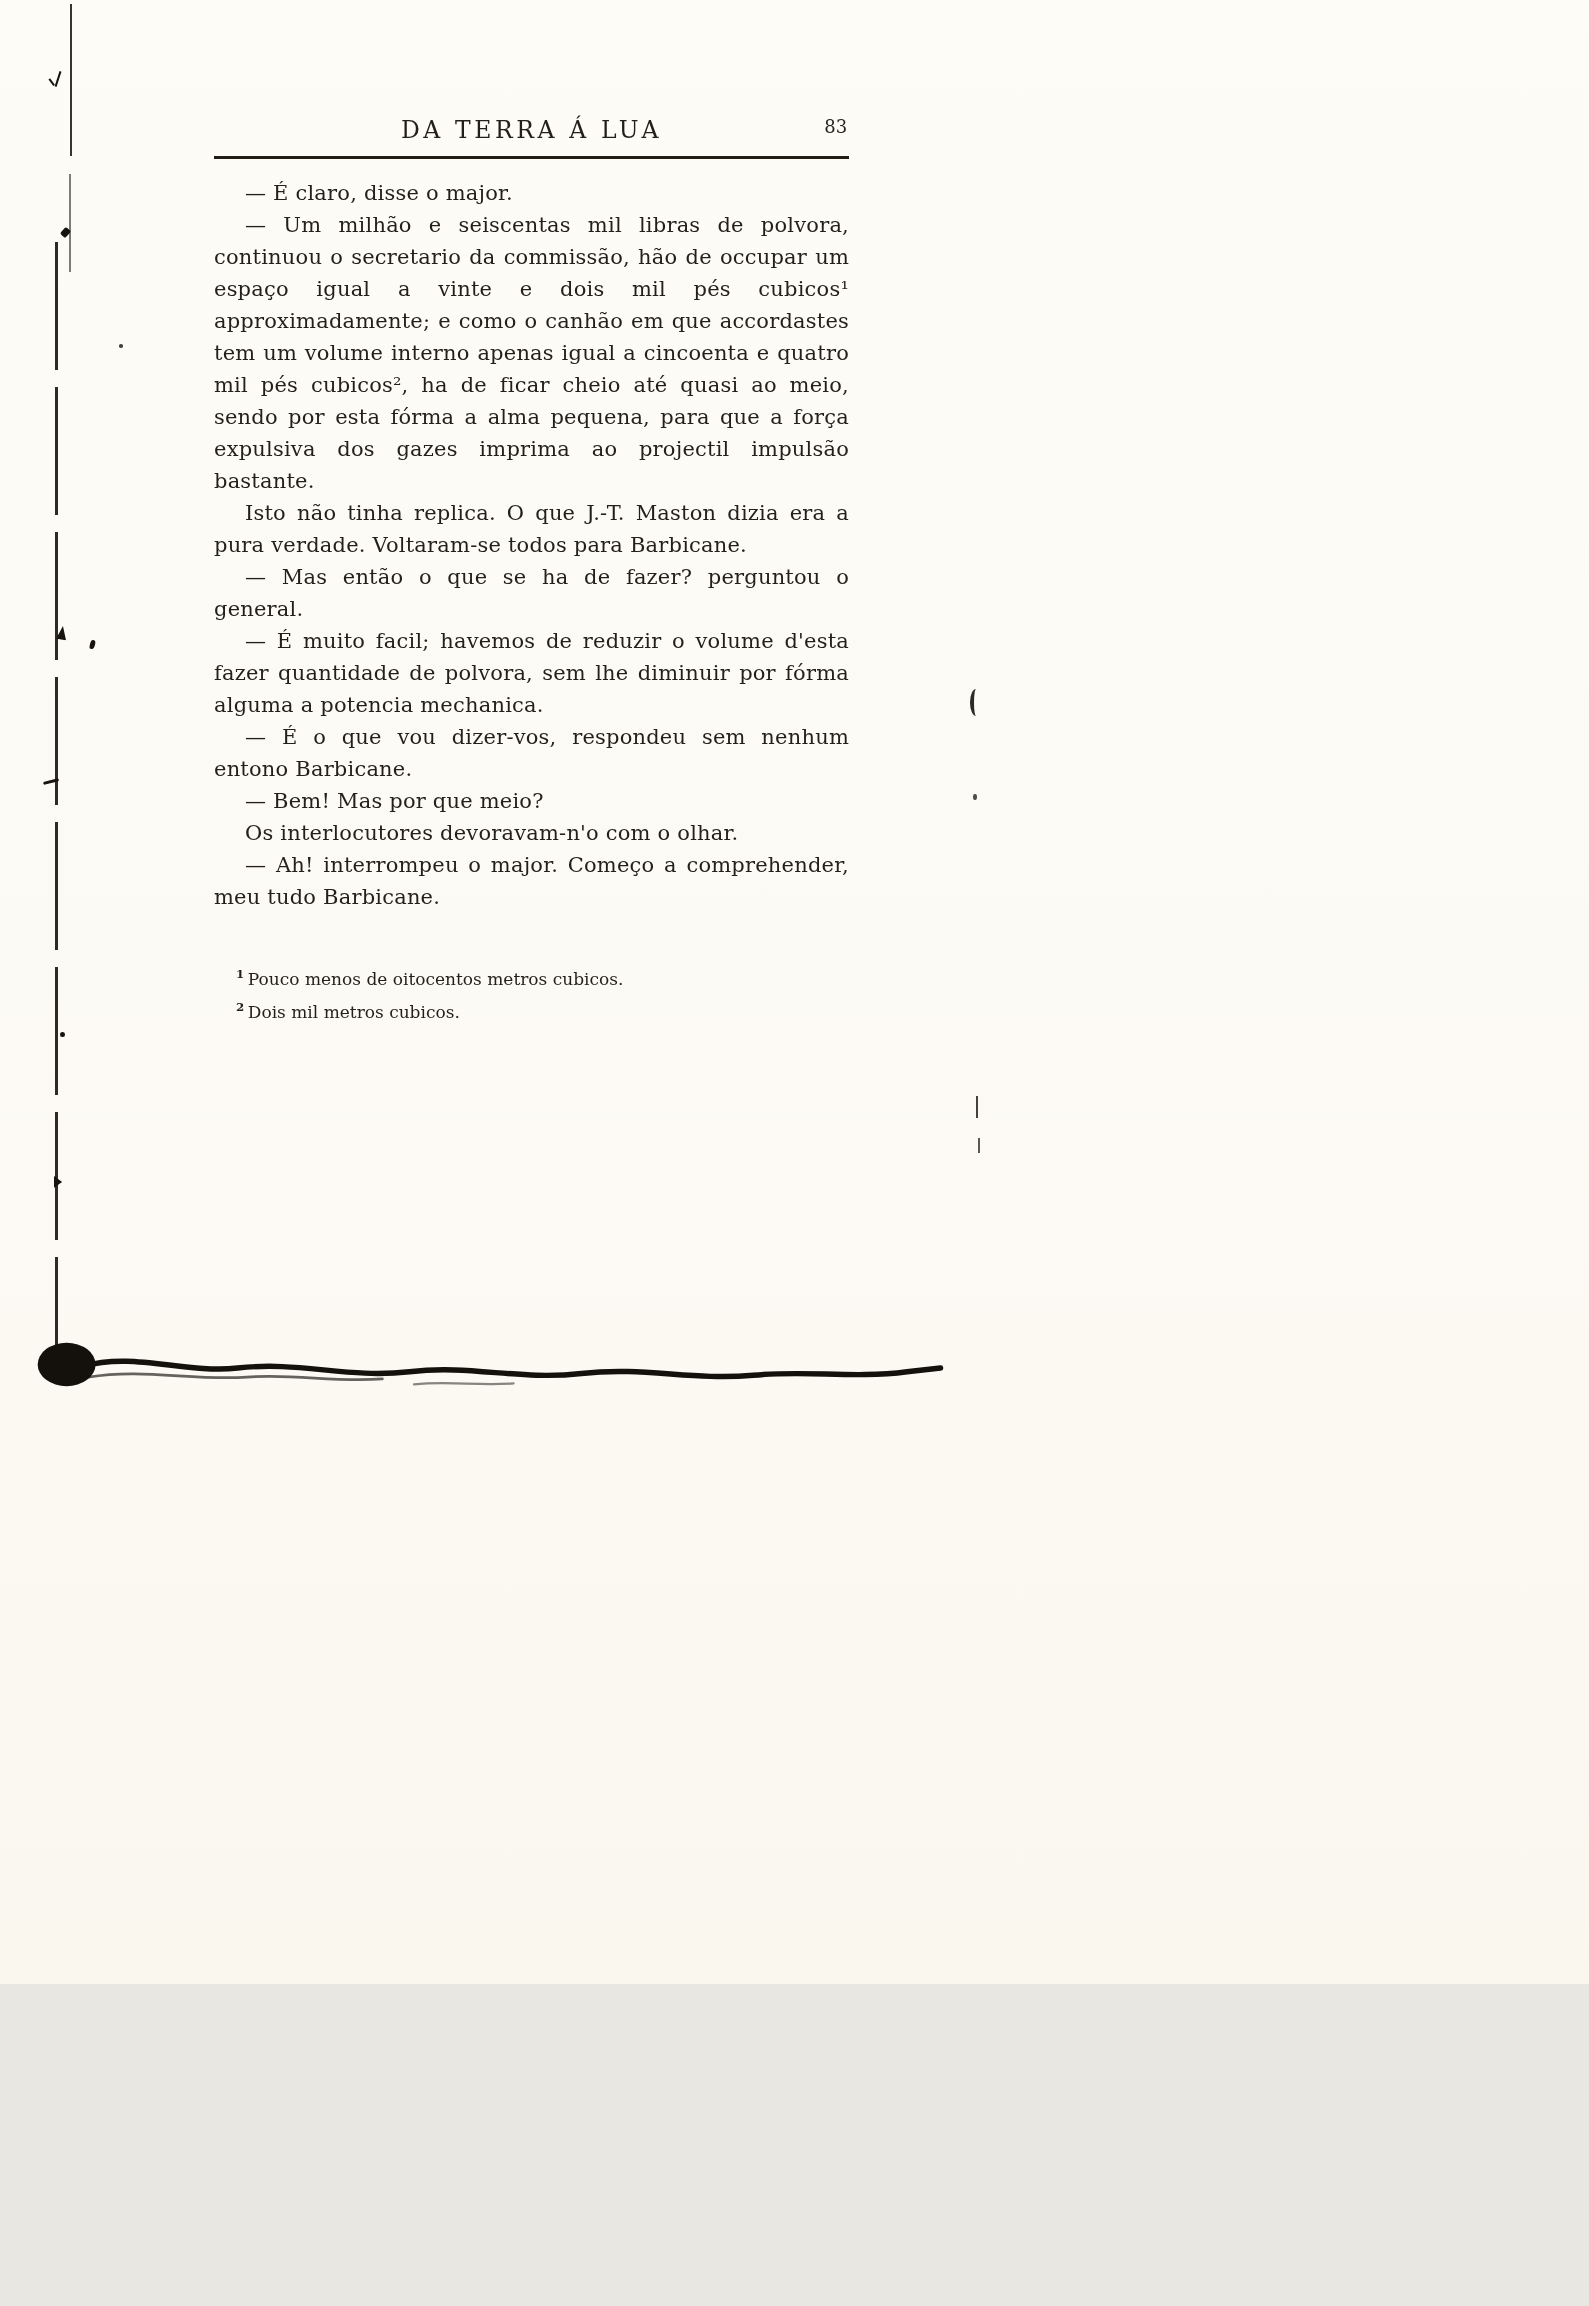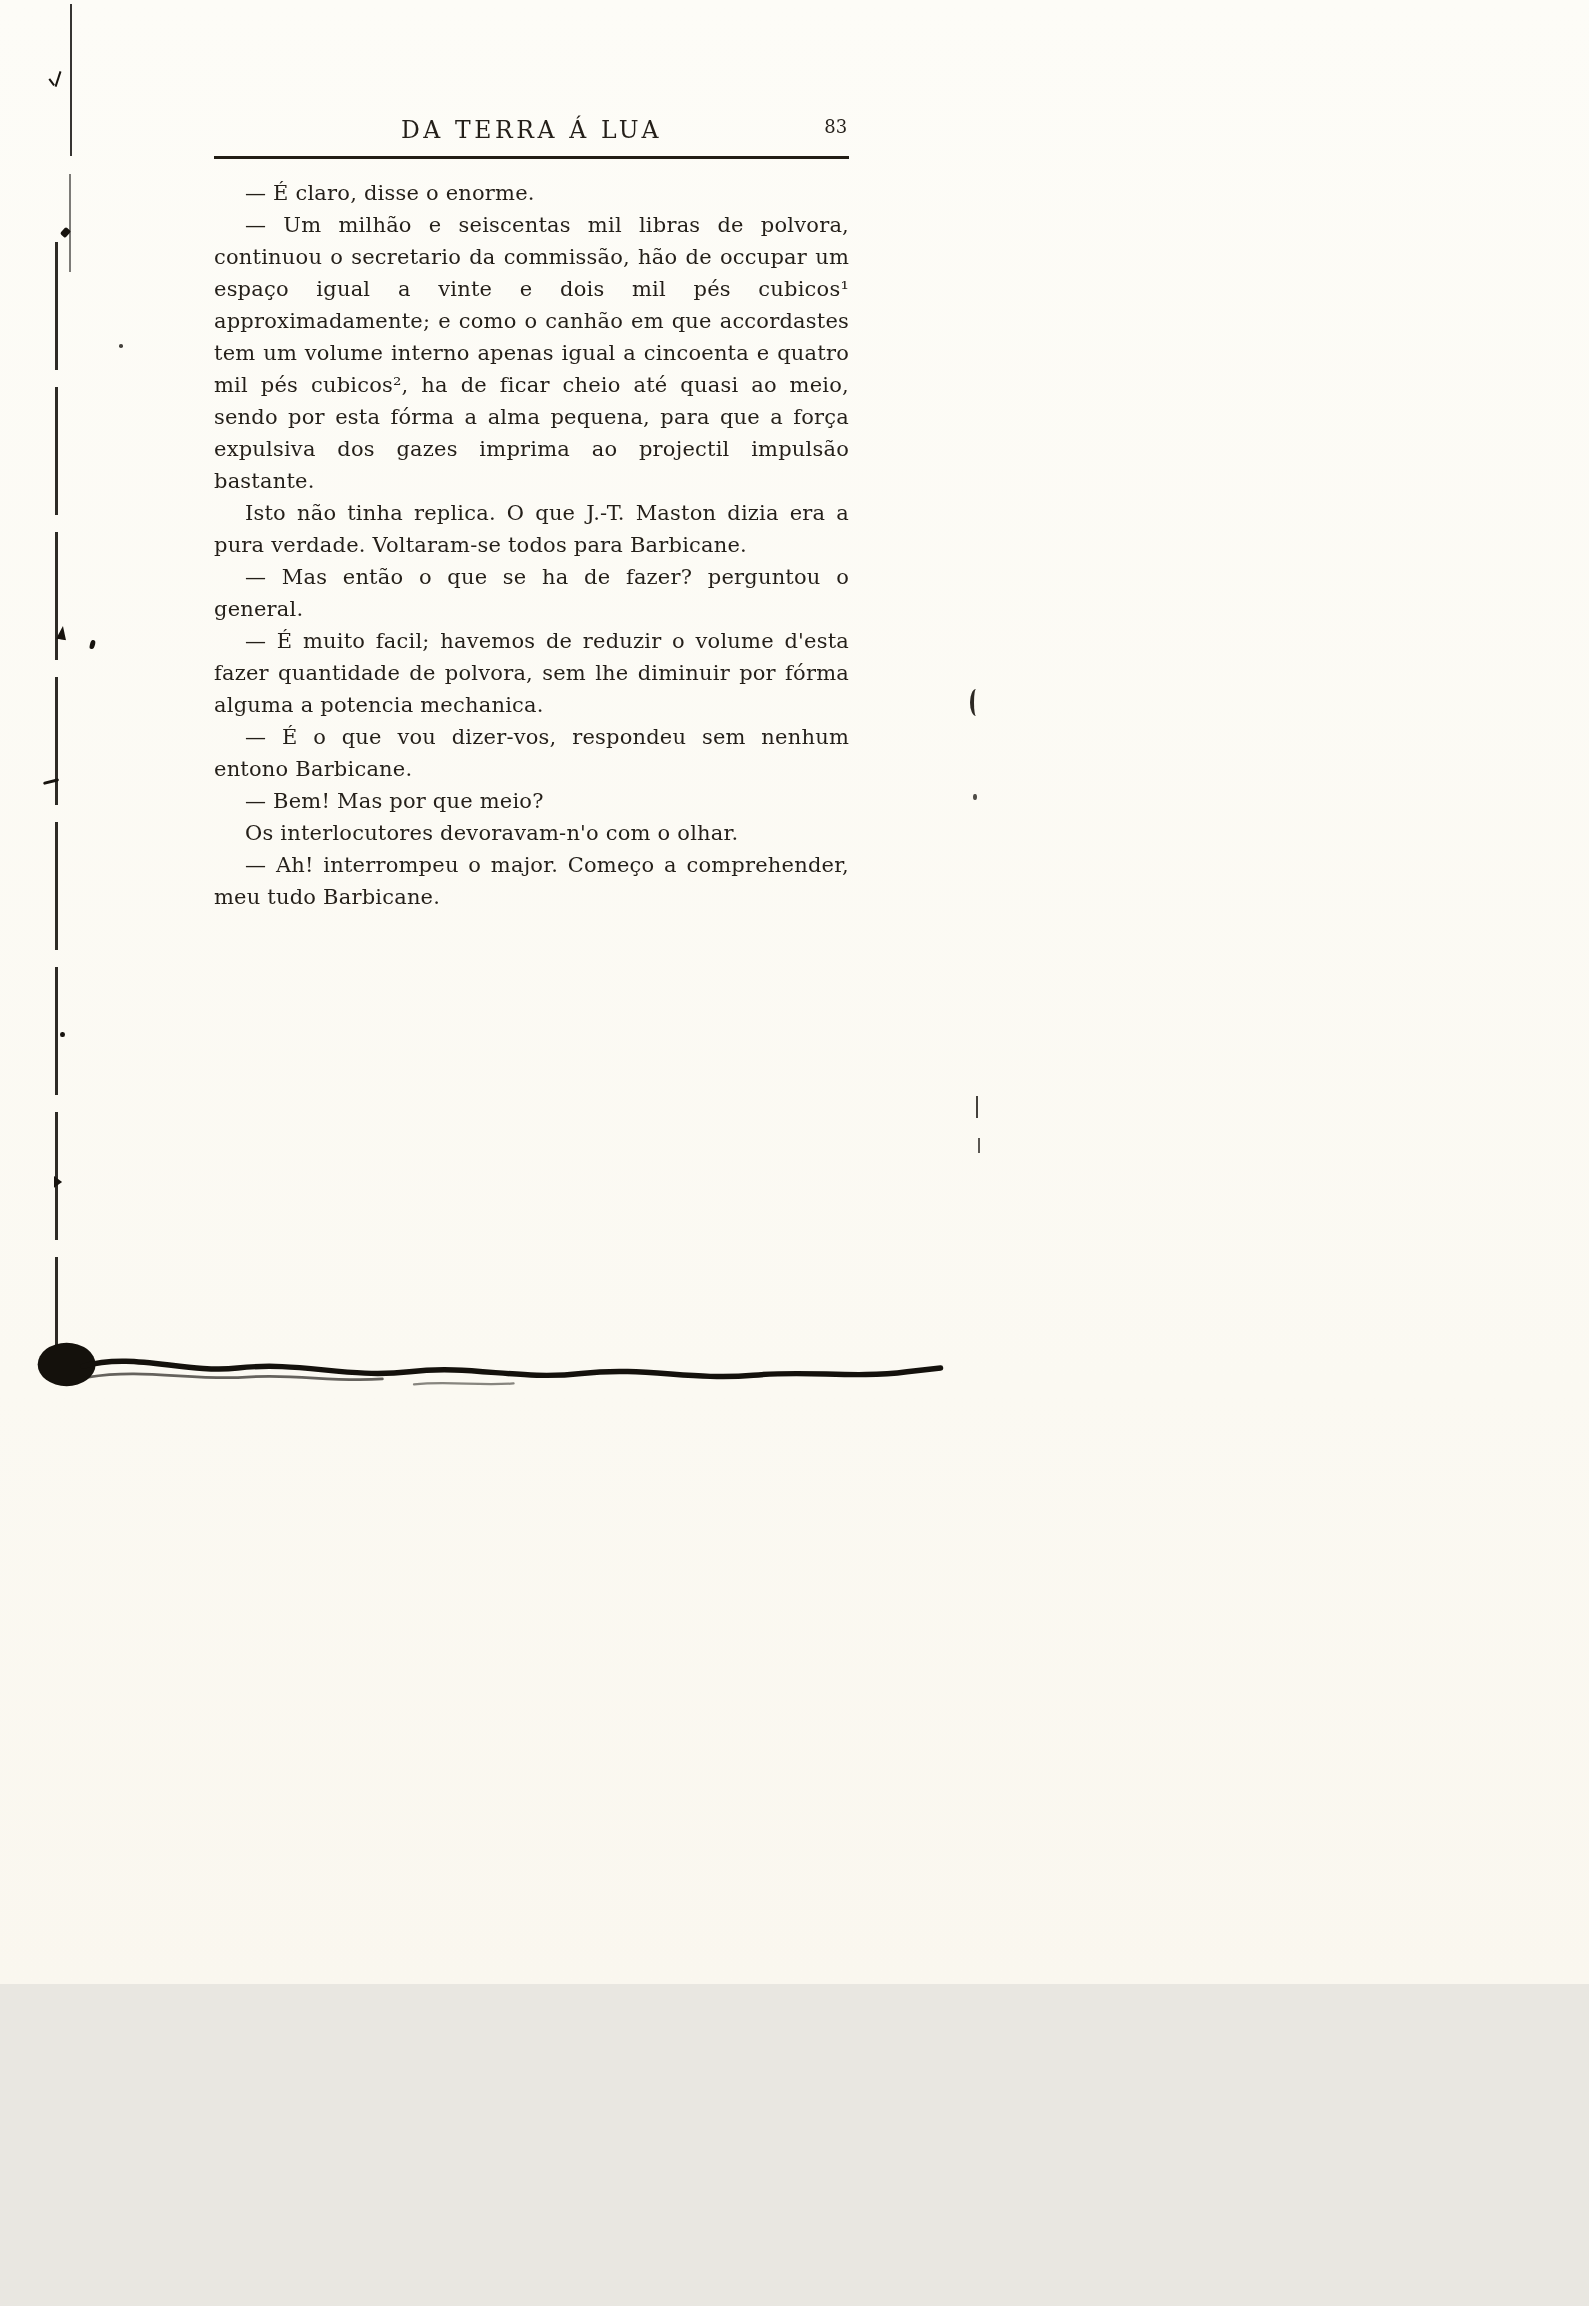--- a/index.html
+++ b/index.html
@@ -93,31 +93,39 @@
   <div class="column">
 
     <div class="header">
       <span class="title">DA TERRA Á LUA</span>
       <span class="pageno">83</span>
     </div>
 
     <div class="rule"></div>
 
     <div class="body">
-      <p>— É claro, disse o enorme.</p>
+      <p>— É claro, disse o major.</p>
       <p>— Um milhão e seiscentas mil libras de polvora, continuou o secretario da commissão, hão de occupar um espaço igual a vinte e dois mil pés cubicos¹ approximadamente; e como o canhão em que accordastes tem um volume interno apenas igual a cincoenta e quatro mil pés cubicos², ha de ficar cheio até quasi ao meio, sendo por esta fórma a alma pequena, para que a força expulsiva dos gazes imprima ao projectil impulsão bastante.</p>
       <p>Isto não tinha replica. O que J.-T. Maston dizia era a pura verdade. Voltaram-se todos para Barbicane.</p>
       <p>— Mas então o que se ha de fazer? perguntou o general.</p>
       <p>— É muito facil; havemos de reduzir o volume d'esta fazer quantidade de polvora, sem lhe diminuir por fórma alguma a potencia mechanica.</p>
       <p>— É o que vou dizer-vos, respondeu sem nenhum entono Barbicane.</p>
       <p>— Bem! Mas por que meio?</p>
       <p>Os interlocutores devoravam-n'o com o olhar.</p>
       <p>— Ah! interrompeu o major. Começo a comprehender, meu tudo Barbicane.</p>
     </div>
 
+    <div class="footnotes">
+      <div class="footnote">
+        <sup>1</sup><span>Pouco menos de oitocentos metros cubicos.</span>
+      </div>
+      <div class="footnote">
+        <sup>2</sup><span>Dois mil metros cubicos.</span>
+      </div>
+    </div>
 
   </div>
 
   <div class="art a-vline-top"></div>
   <div class="art a-vline-mid"></div>
   <div class="art a-vline-long"></div>
   <div class="art a-check"></div>
   <div class="art a-diamond"></div>
   <div class="art a-arrow"></div>
   <div class="art a-comma"></div>

